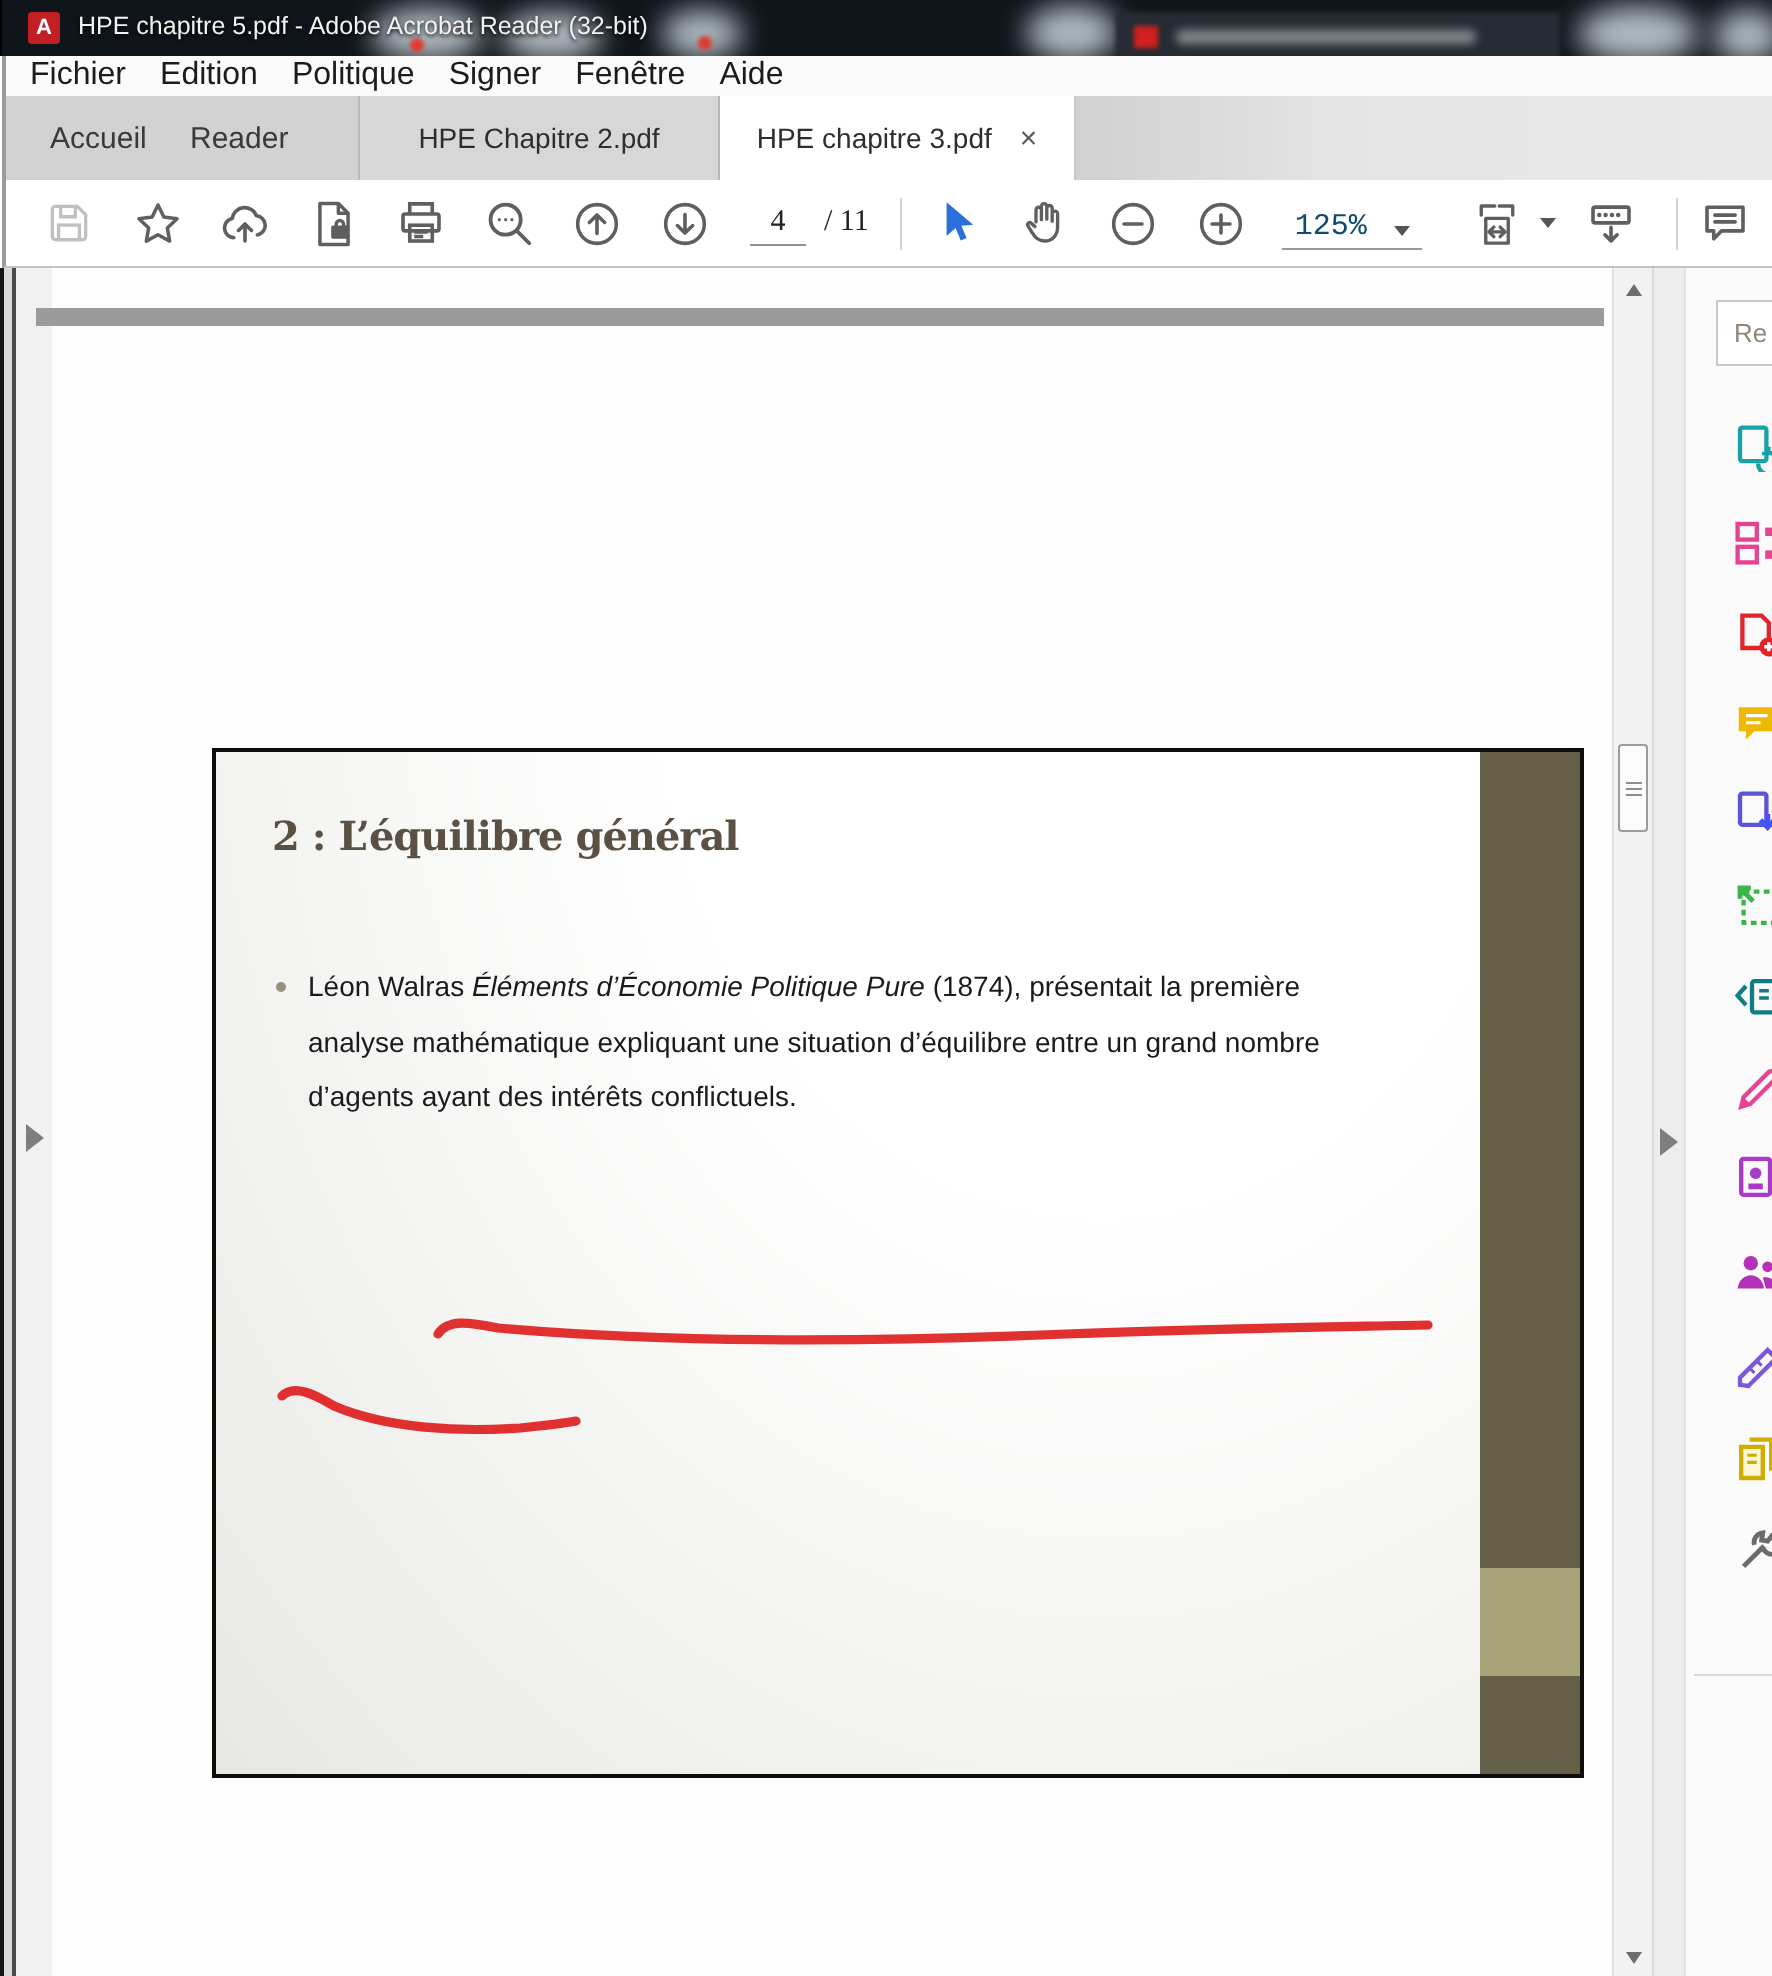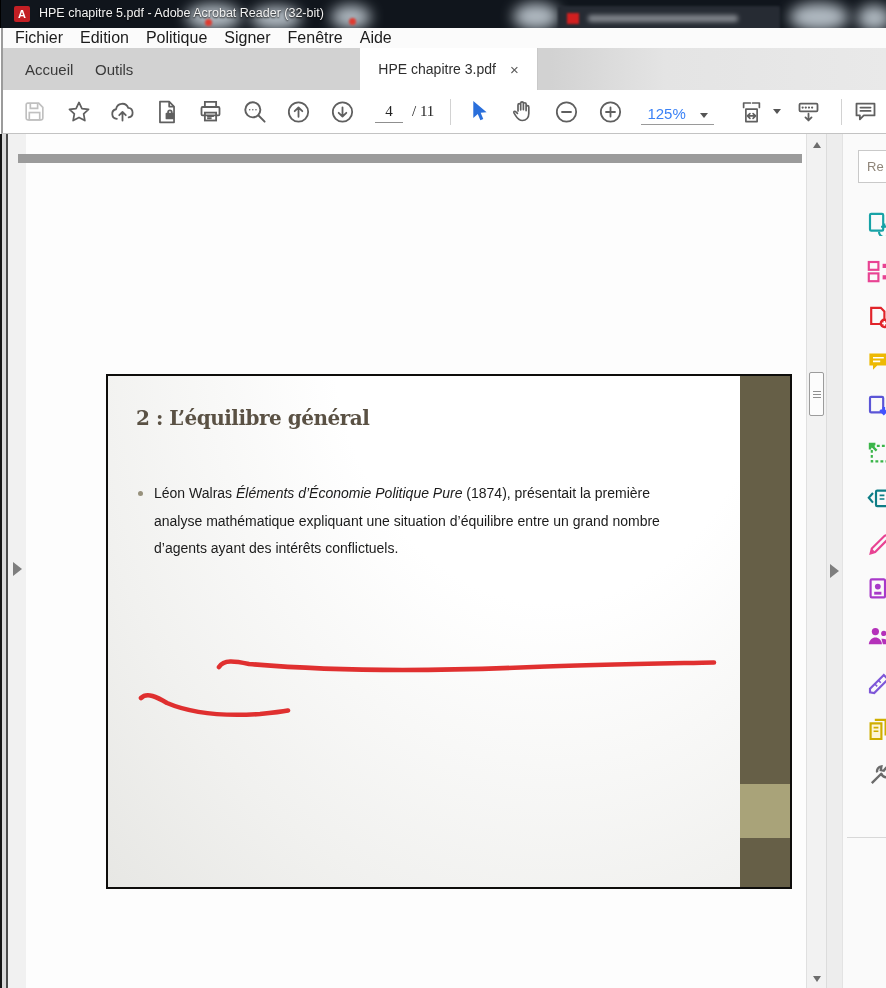--- a/index.html
+++ b/index.html
@@ -31,21 +31,21 @@
   .doc-tab .close{margin-left:14px;font-size:15px;color:#5a5a5a;line-height:1;}
 
   
   .toolbar{position:absolute;left:1px;top:90px;width:885px;height:44px;background:#ffffff;border-bottom:1px solid #c3c3c3;display:flex;align-items:center;box-sizing:border-box;padding-left:18px;border-left:2px solid #9b9b9b;}
   .tbtn{width:27px;height:30px;display:flex;align-items:center;justify-content:center;margin-right:17px;flex:none;}
   .tbtn svg{display:block;}
   .pgbox{width:28px;height:22px;border-bottom:1px solid #8f8f8f;text-align:center;font-family:"Liberation Serif",serif;font-size:15px;color:#222;line-height:22px;flex:none;margin-left:2px;}
   .pgtotal{font-family:"Liberation Serif",serif;font-size:15px;color:#222;margin:0 0 0 9px;flex:none;}
   .vsep{width:1px;height:26px;background:#d2d2d2;flex:none;margin:0 14px 0 16px;}
   .zoombox{display:flex;align-items:flex-end;border-bottom:1px solid #9a9a9a;height:24px;padding:0 6px 2px 6px;margin-right:12px;flex:none;}
-  .zoombox .zv{font-family:Liberation Sans, sans-serif;font-size:15px;color:#3b82f6;margin-right:14px;}
+  .zoombox .zv{font-family:Liberation Mono, monospace;font-size:15px;color:#0c4a6e;margin-right:14px;}
   .caret{width:0;height:0;border-left:4px solid transparent;border-right:4px solid transparent;border-top:5px solid #555;margin-bottom:4px;}
   .caret2{width:0;height:0;border-left:4px solid transparent;border-right:4px solid transparent;border-top:5px solid #555;margin-left:4px;}
 
   
   .main{position:absolute;left:0;top:134px;width:886px;height:854px;background:#ffffff;}
   .win-border-l1{position:absolute;left:0;top:0;width:2px;height:854px;background:#151515;}
   .win-border-l2{position:absolute;left:2px;top:0;width:4px;height:854px;background:#d8d8d8;}
   .win-border-l3{position:absolute;left:6px;top:0;width:2px;height:854px;background:#4a4a4a;}
   .left-strip{position:absolute;left:8px;top:0;width:18px;height:854px;background:#f1f1f1;}
   .pane-arrow{width:0;height:0;border-top:7px solid transparent;border-bottom:7px solid transparent;border-left:9px solid #7e7e7e;}
@@ -109,21 +109,24 @@
     <span>Fichier</span>
     <span>Edition</span>
     <span>Politique</span>
     <span>Signer</span>
     <span>Fenêtre</span>
     <span>Aide</span>
   </div>
 
   <div class="tabbar">
     <div class="tab-simple" style="left:22px;">Accueil</div>
-    <div class="tab-simple" style="left:92px;">Outils</div>
+    <div class="tab-simple" style="left:92px;">Reader</div>
+    <div class="doc-tab inactive">
+      <span>HPE Chapitre 2.pdf</span>
+    </div>
     <div class="doc-tab active">
       <span>HPE chapitre 3.pdf</span>
       <span class="close">×</span>
     </div>
   </div>
 
   <div class="toolbar">
     <div class="tbtn">
       <svg width="25" height="25" viewBox="0 0 24 24" fill="none" stroke="#c0c0c0" stroke-width="1.6">
         <path d="M4 5.5A1.5 1.5 0 0 1 5.5 4H16l4 4v10.5a1.5 1.5 0 0 1-1.5 1.5h-13A1.5 1.5 0 0 1 4 18.5z"></path>

